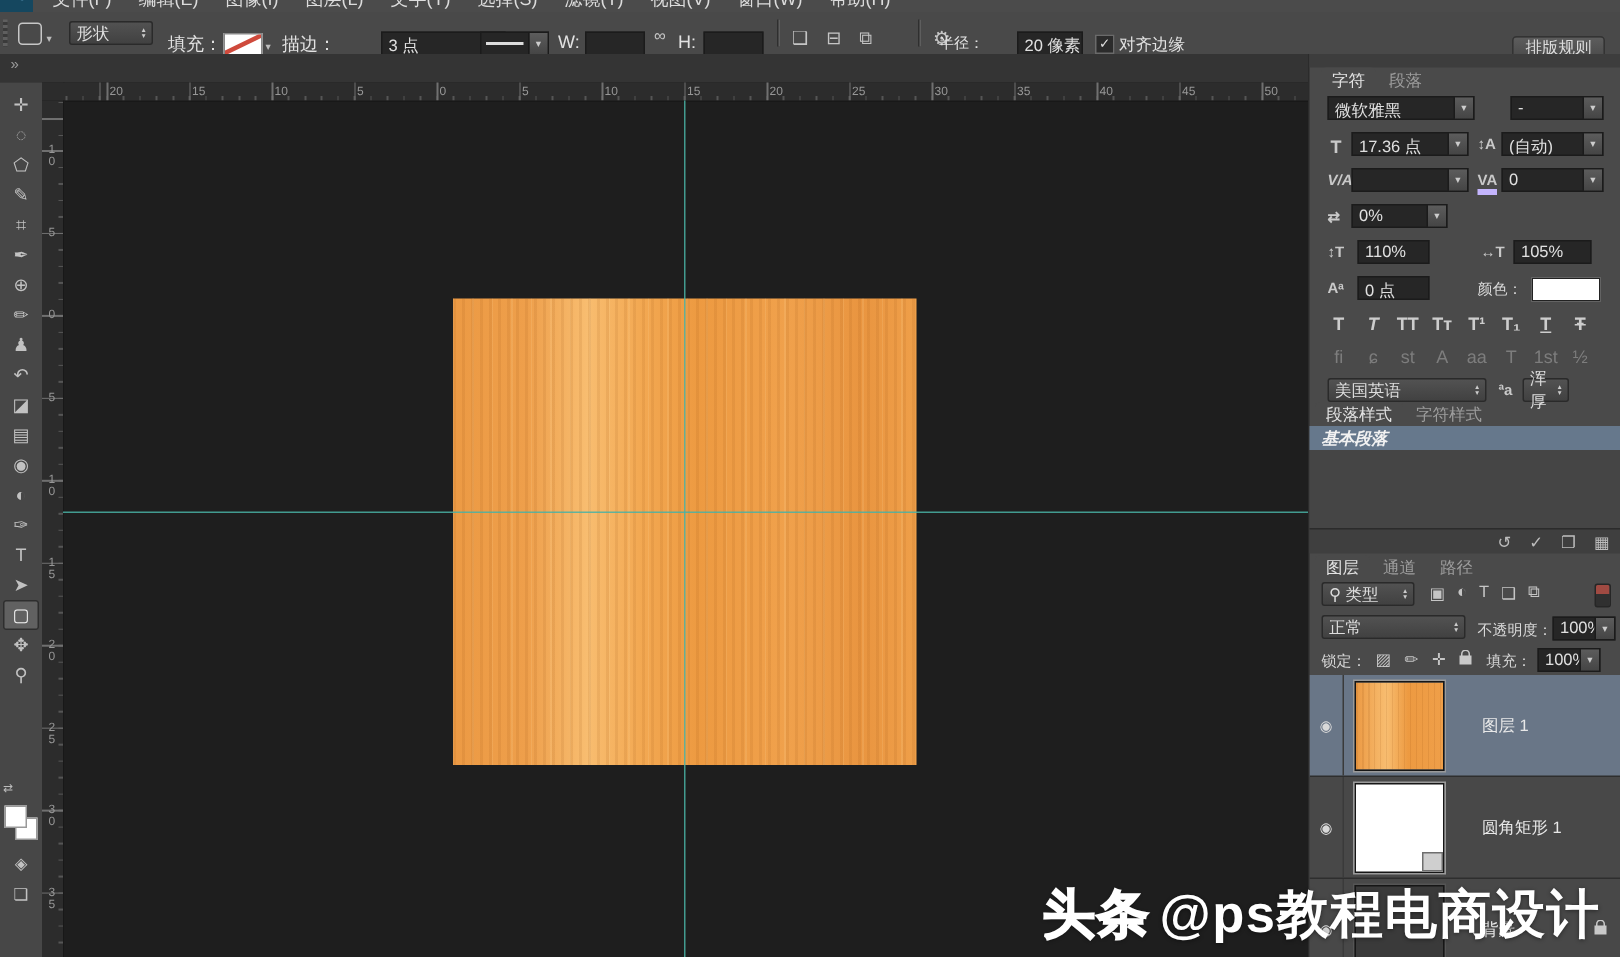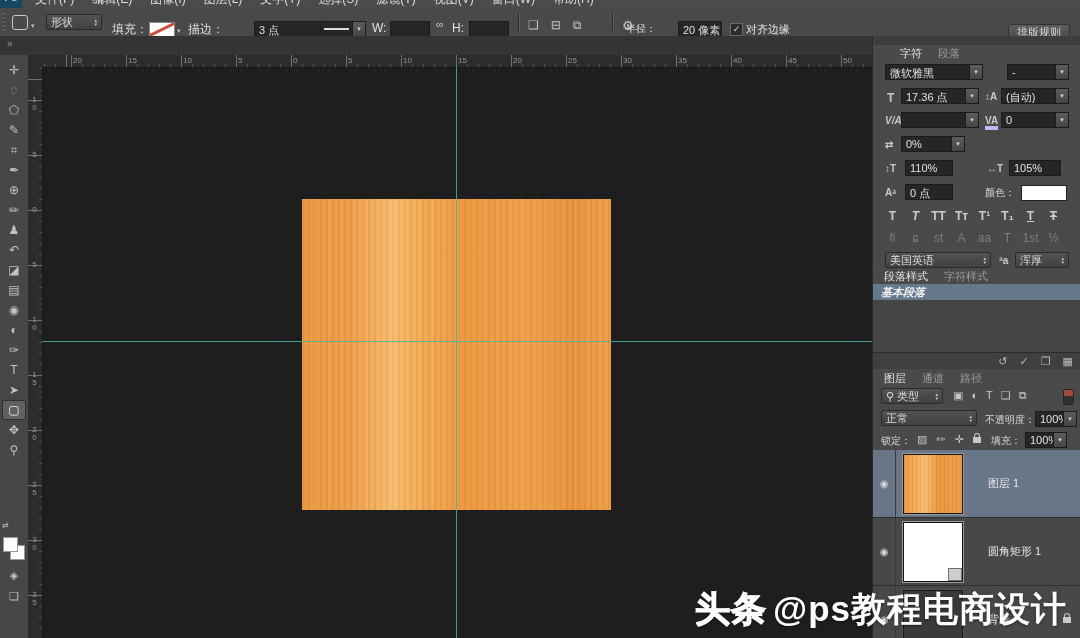--- a/index.html
+++ b/index.html
@@ -267,21 +267,21 @@
         <span class="rlab" style="top: 523px;">35</span>
       </div>
     <div id="wood-square" class="abs"></div>
     <div class="guide-v abs"></div>
     <div class="guide-h abs"></div>
   </div>
 
   <div id="dock" class="abs">
     <div class="dock-head abs"></div>
 
-    <div class="ptabs abs" style="left:20px;top:9px;justify-content:flex-end;">
+    <div class="ptabs abs" style="left:8px;top:9px;justify-content:flex-end;">
       <span class="ptab on">字符</span>
       <span class="ptab">段落</span>
     </div>
 
     <div class="fld abs" style="left:12px;top:28px;width:98px;">
       <span class="txt">微软雅黑</span>
       <span class="ddbtn">▾</span>
     </div>
     <div class="fld abs" style="left:134px;top:28px;width:62px;">
       <span class="txt">-</span>
@@ -351,21 +351,21 @@
         <span class="fbtn dim">T</span>
         <span class="fbtn dim">1st</span>
         <span class="fbtn dim">½</span>
       </div>
 
     <div class="combo abs" style="left:12px;top:216px;width:106px;">
       <span>美国英语</span>
       <span class="ud">▴<br>▾</span>
     </div>
     <span class="cp-ico abs" style="left:126px;top:219px;">ªa</span>
-    <div class="combo abs" style="left:142px;top:216px;width:54px;">
+    <div class="combo abs" style="left:142px;top:216px;width:31px;">
       <span>浑厚</span>
       <span class="ud">▴<br>▾</span>
     </div>
 
     <div class="ptabs abs" style="left:4px;top:232px;">
       <span class="ptab on">段落样式</span>
       <span class="ptab">字符样式</span>
     </div>
     <div class="hl-row abs" style="left:0;top:248px;width:208px;height:16px;">
       <span>基本段落</span>

